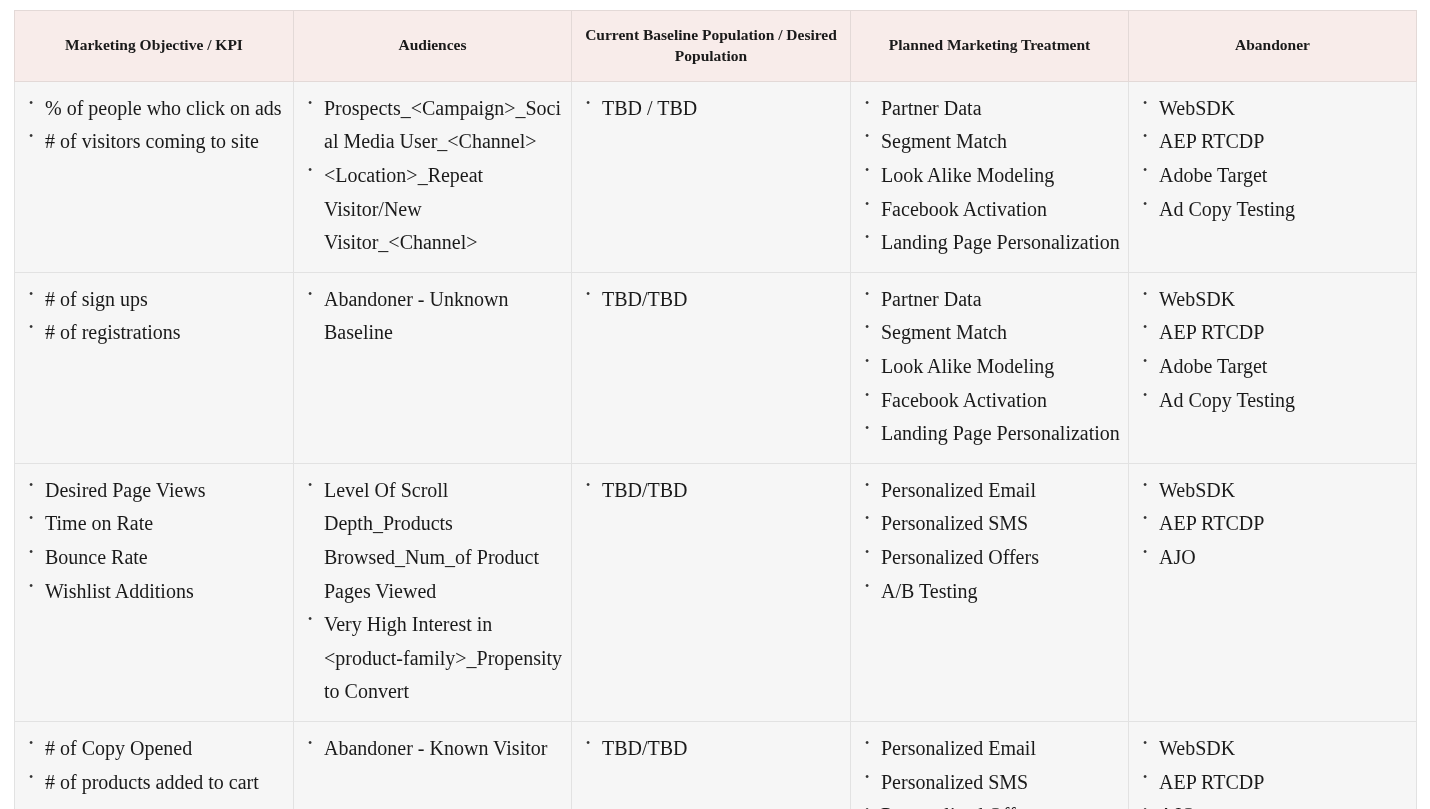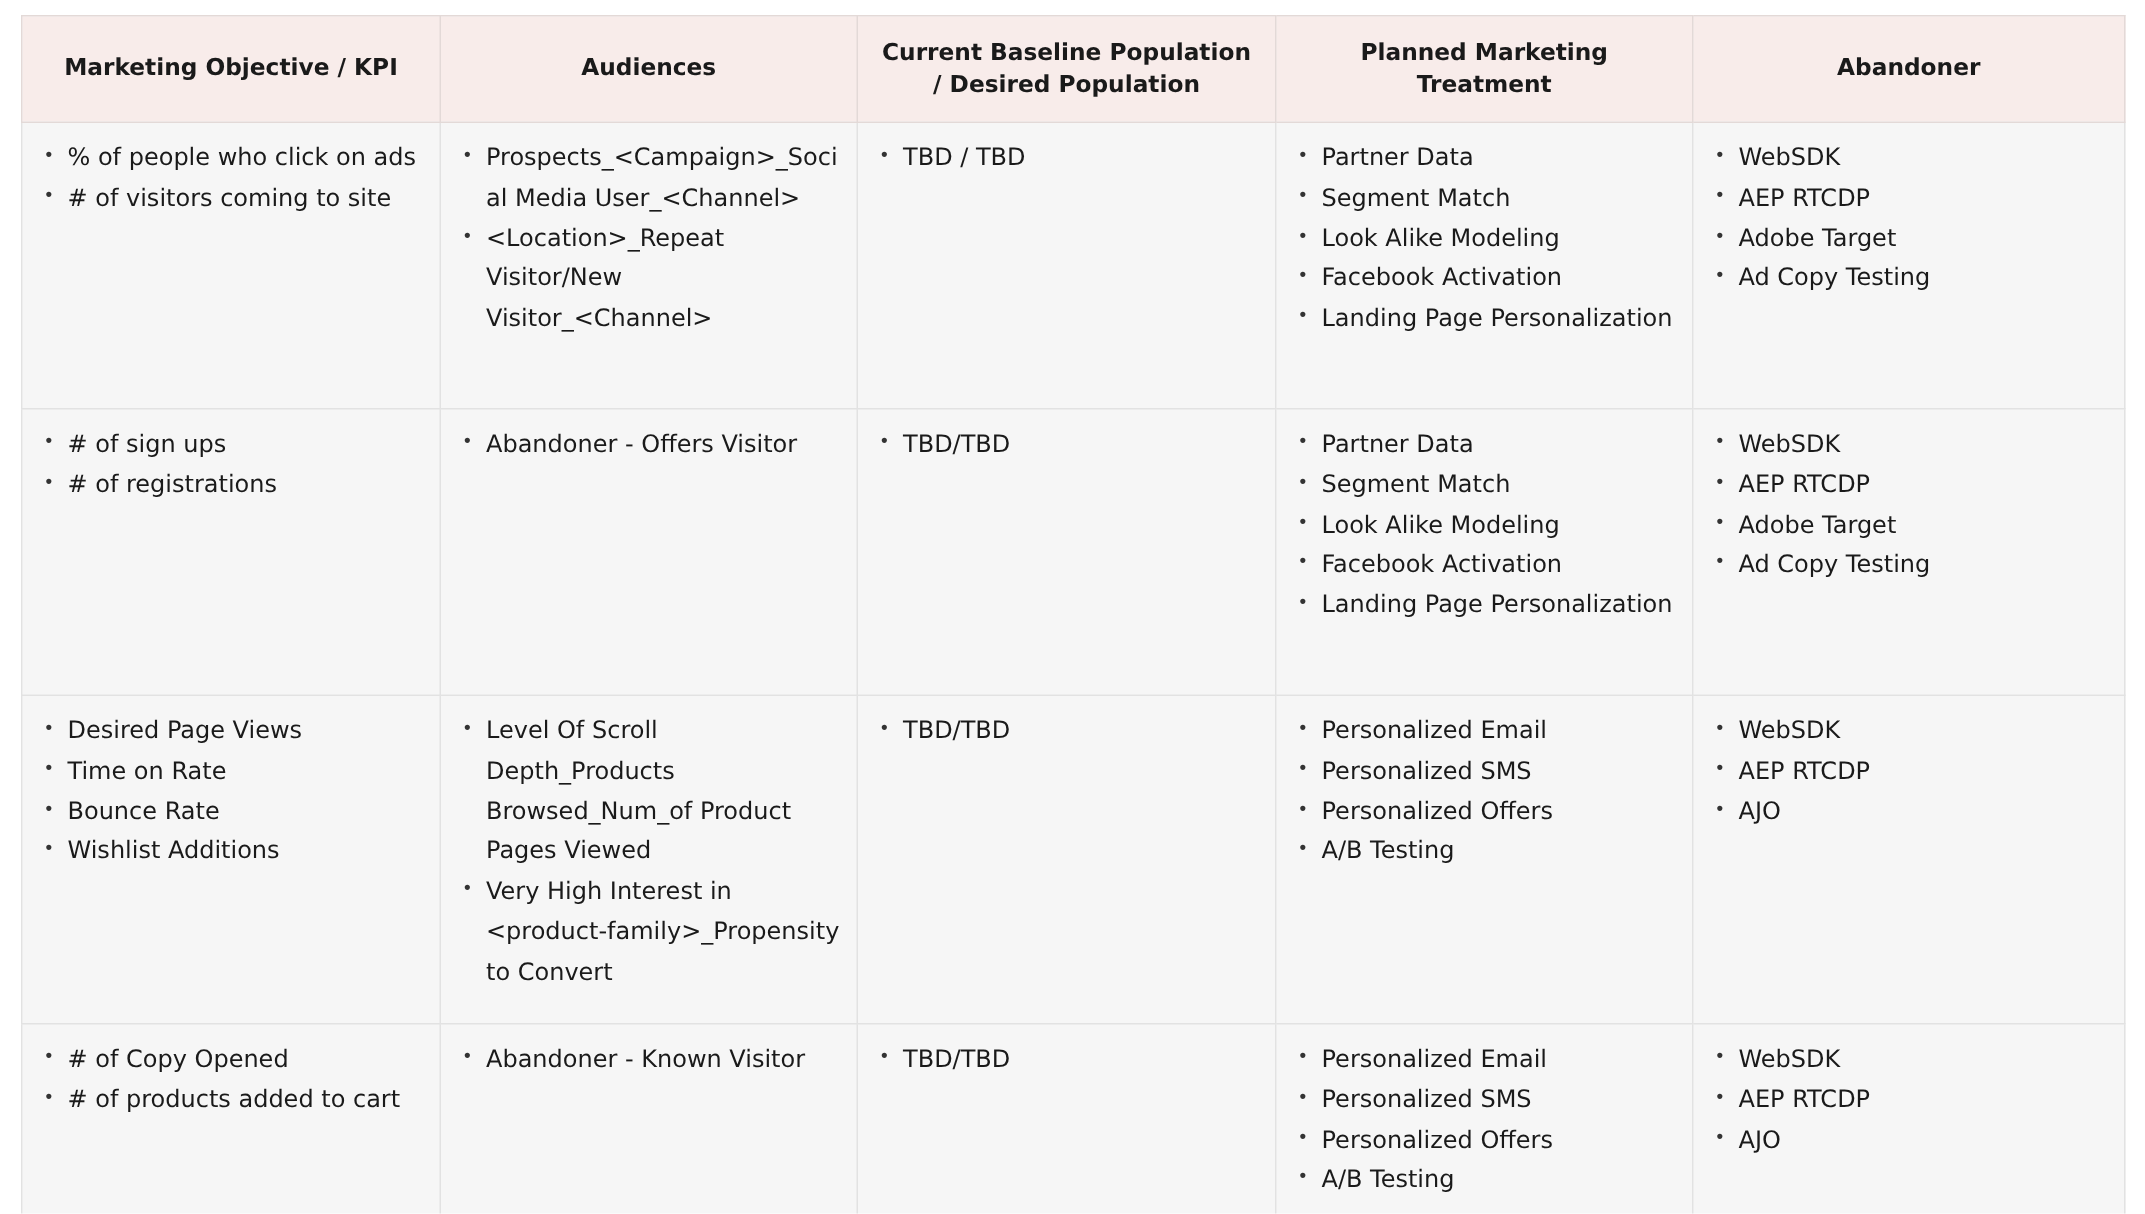--- a/index.html
+++ b/index.html
@@ -12,20 +12,21 @@
     height: 809px;
     font-family: "DejaVu Sans", sans-serif;
     color: #1a1a1a;
     overflow: hidden;
   }
   .table-wrap {
     width: 1196px;
     height: 809px;
     box-sizing: border-box;
     padding: 10px 14px 8px 14px;
+    font-family: Liberation Serif, serif;
   }
   table.matrix {
     width: 1402px;
     border-collapse: collapse;
     table-layout: fixed;
   }
   table.matrix col.c0 { width: 279px; }
   table.matrix col.c1 { width: 278px; }
   table.matrix col.c2 { width: 279px; }
   table.matrix col.c3 { width: 278px; }
@@ -49,21 +50,21 @@
     padding: 10px 8px 12px 8px;
   }
   ul.cell-list {
     list-style: none;
     margin: 0;
     padding: 0;
   }
   ul.cell-list li {
     position: relative;
     padding-left: 22px;
-    font-size: 16px;
+    font-size: 20px;
     line-height: 1.68;
     color: #1a1a1a;
     word-wrap: break-word;
   }
   ul.cell-list li:before {
     content: "\2022";
     position: absolute;
     left: 6px;
     top: 0;
     font-size: 12px;
@@ -136,21 +137,21 @@
 
       <tr class="row-2">
         <td>
           <ul class="cell-list">
             <li># of sign ups</li>
             <li># of registrations</li>
           </ul>
         </td>
         <td>
           <ul class="cell-list">
-            <li>Abandoner - Offers Visitor</li>
+            <li>Abandoner - Unknown Baseline</li>
           </ul>
         </td>
         <td>
           <ul class="cell-list">
             <li>TBD/TBD</li>
           </ul>
         </td>
         <td>
           <ul class="cell-list">
             <li>Partner Data</li>

